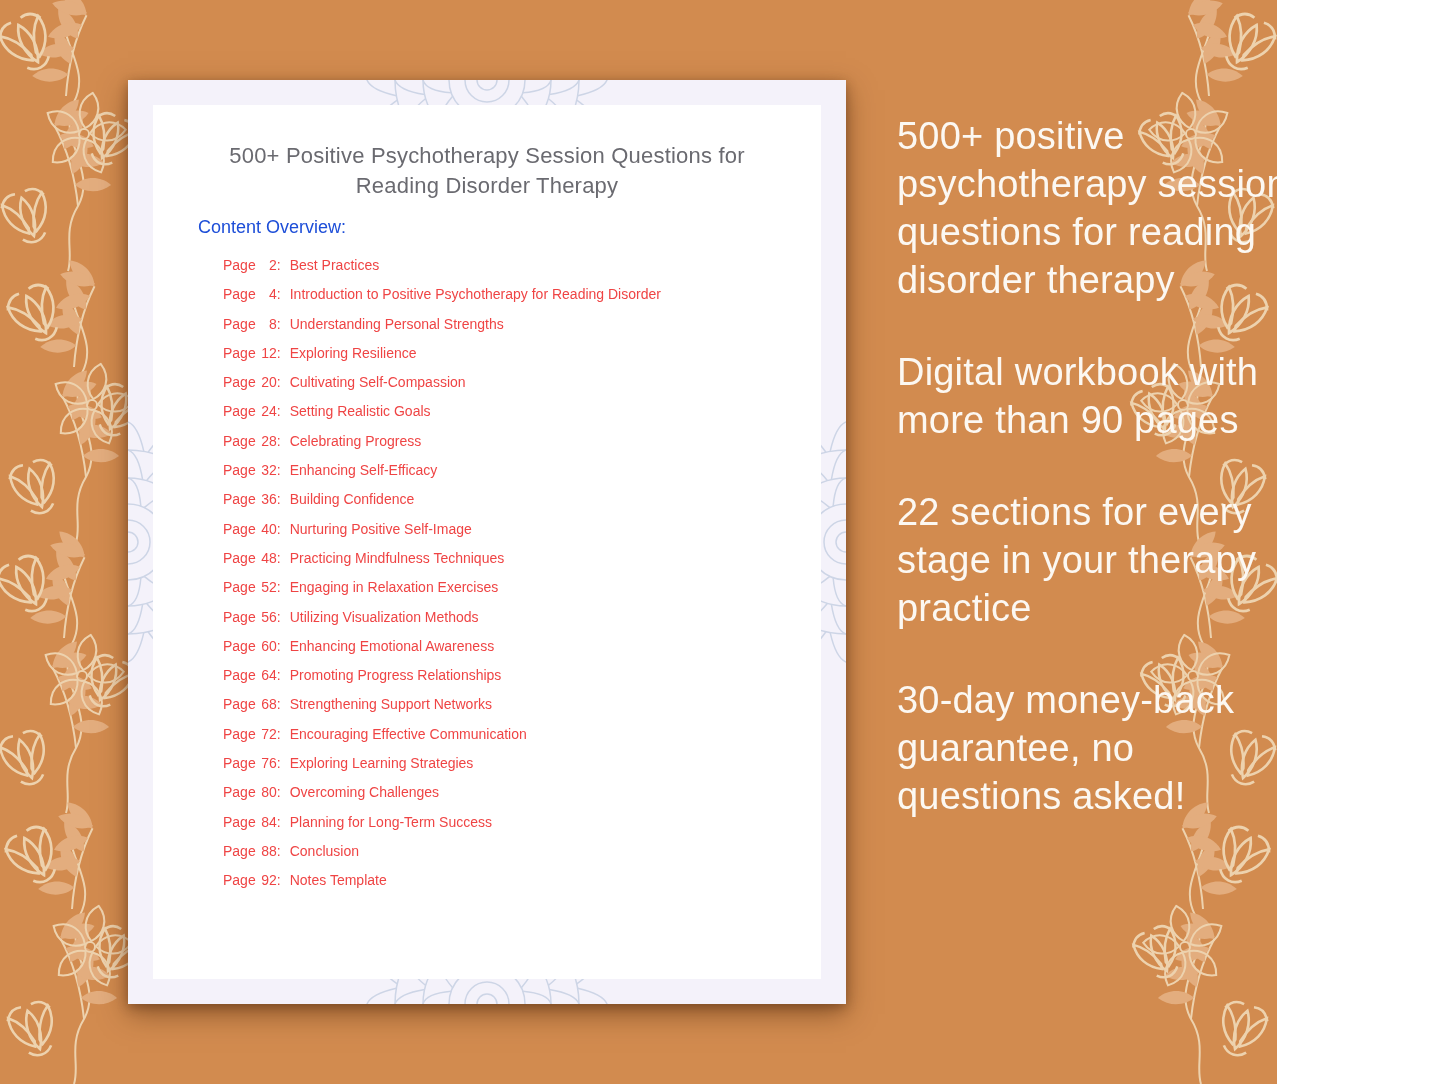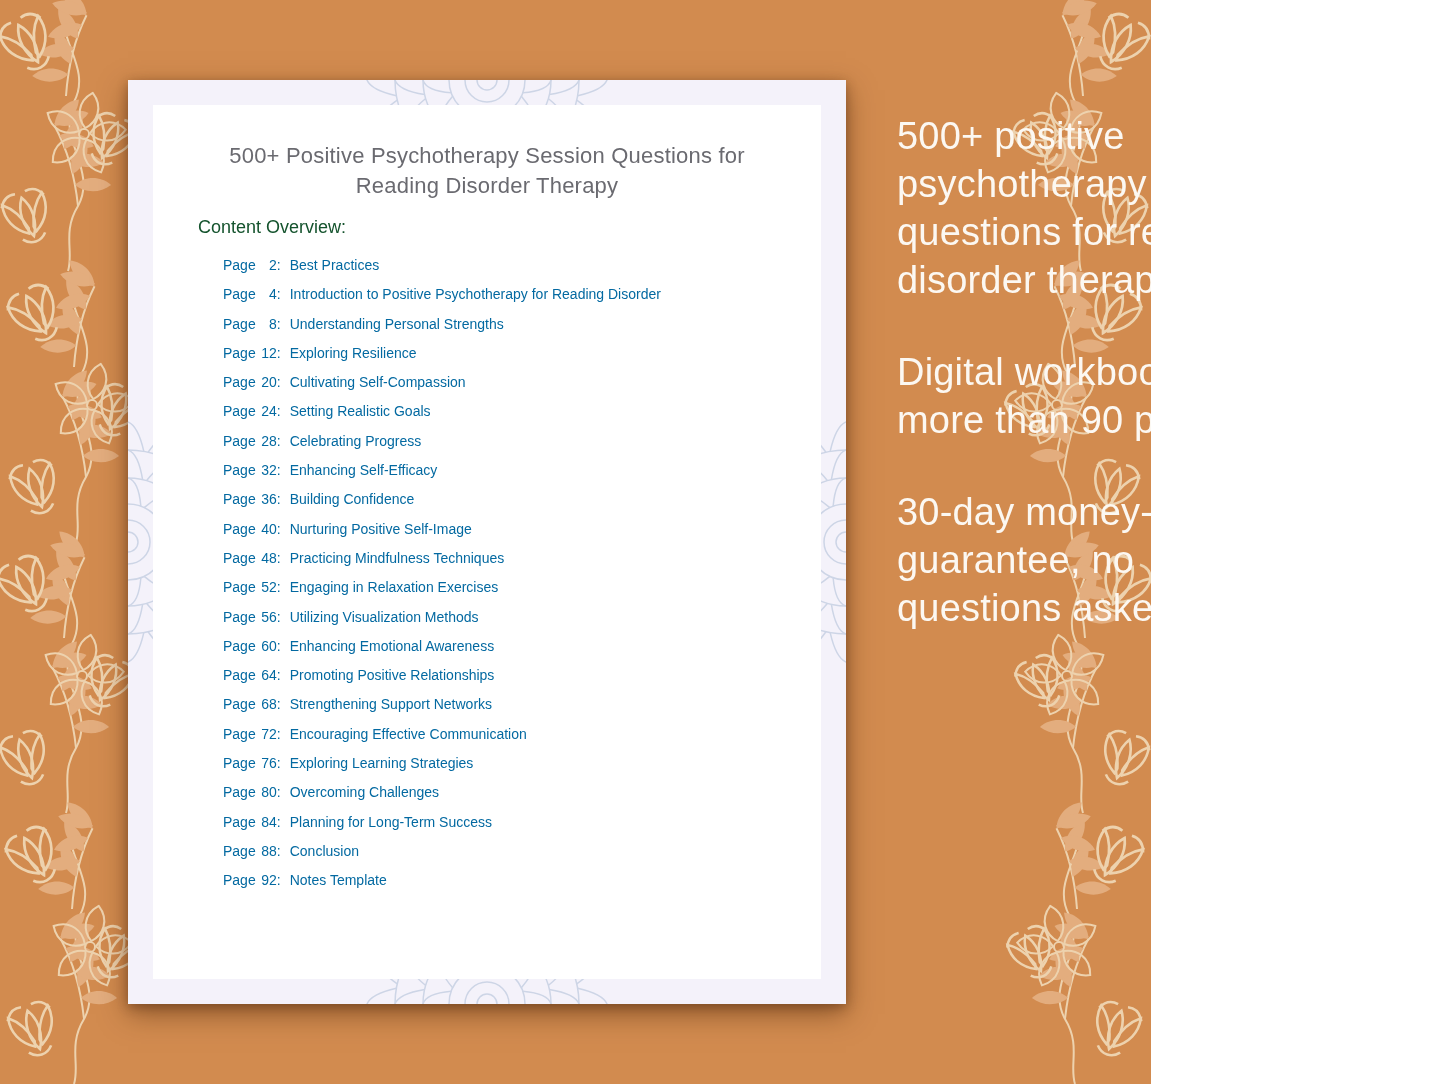--- a/index.html
+++ b/index.html
@@ -1,18 +1,18 @@
 <!DOCTYPE html>
 <html><head>
 <meta charset="utf-8">
 <style>
   html,body{margin:0;padding:0;}
   .page{
     position:relative;
-    width:1151px;height:1084px;
+    width:1277px;height:1084px;
     background:#d28b4f;
     overflow:hidden;
     font-family:"Liberation Sans",sans-serif;
   }
   
   .vine{position:absolute;top:0;}
   .vine-left{left:0;}
   .vine-right{right:0;transform:scaleX(-1);}
   
   .card{
@@ -40,29 +40,29 @@
     text-align:center;
     font-size:22px;line-height:30px;
     font-weight:500;
     letter-spacing:.2px;
     color:#6a6a70;
   }
   .section-heading{
     position:absolute;left:45px;top:112px;
     margin:0;
     font-size:18px;font-weight:500;
-    color:#14532d;
+    color:#1d4ed8;
   }
   .toc{
     position:absolute;left:70px;top:146px;
     margin:0;padding:0;list-style:none;
   }
   .toc-row{
     font-size:14px;line-height:29.3px;
-    color:#0369a1;
+    color:#ef4444;
     white-space:nowrap;
   }
   .toc-num{display:inline-block;min-width:22px;text-align:right;margin-left:3px;}
   .toc-title{margin-left:9px;}
   
   .marketing{
     position:absolute;left:897px;top:112px;width:396px;
     color:#fcf8f2;
   }
   .marketing p{
@@ -362,21 +362,21 @@
 
   <li class="toc-row">
     <span class="toc-page">Page</span><span class="toc-num">56:</span><span class="toc-title">Utilizing Visualization Methods</span>
   </li>
 
   <li class="toc-row">
     <span class="toc-page">Page</span><span class="toc-num">60:</span><span class="toc-title">Enhancing Emotional Awareness</span>
   </li>
 
   <li class="toc-row">
-    <span class="toc-page">Page</span><span class="toc-num">64:</span><span class="toc-title">Promoting Positive Relationships</span>
+    <span class="toc-page">Page</span><span class="toc-num">64:</span><span class="toc-title">Promoting Progress Relationships</span>
   </li>
 
   <li class="toc-row">
     <span class="toc-page">Page</span><span class="toc-num">68:</span><span class="toc-title">Strengthening Support Networks</span>
   </li>
 
   <li class="toc-row">
     <span class="toc-page">Page</span><span class="toc-num">72:</span><span class="toc-title">Encouraging Effective Communication</span>
   </li>
 
@@ -399,16 +399,17 @@
   <li class="toc-row">
     <span class="toc-page">Page</span><span class="toc-num">92:</span><span class="toc-title">Notes Template</span>
   </li>
 </ul>
     </div>
   </div>
 
   <div class="marketing">
     <p>500+ positive psychotherapy session questions for reading disorder therapy</p>
     <p>Digital workbook with more than 90 pages</p>
+    <p>22 sections for every stage in your therapy practice</p>
     <p>30-day money-back guarantee, no questions asked!</p>
   </div>
 
 </div>
 
 </body></html>

